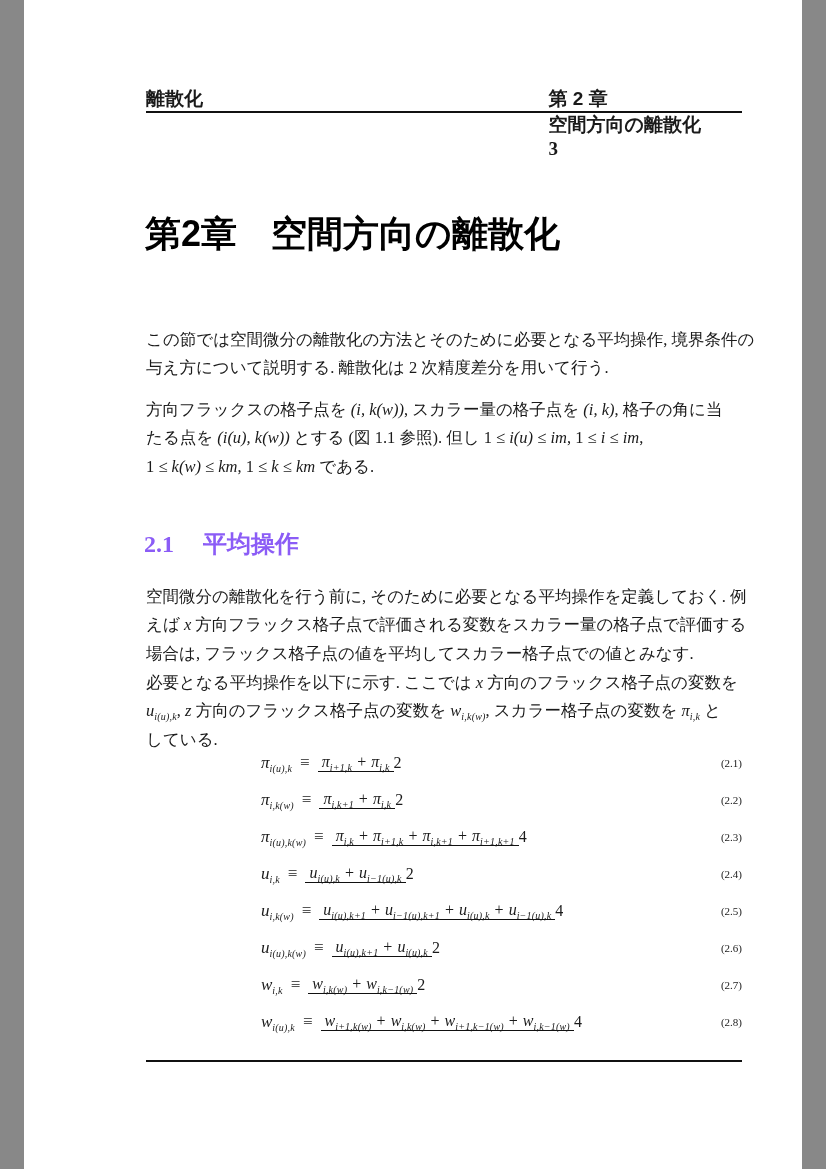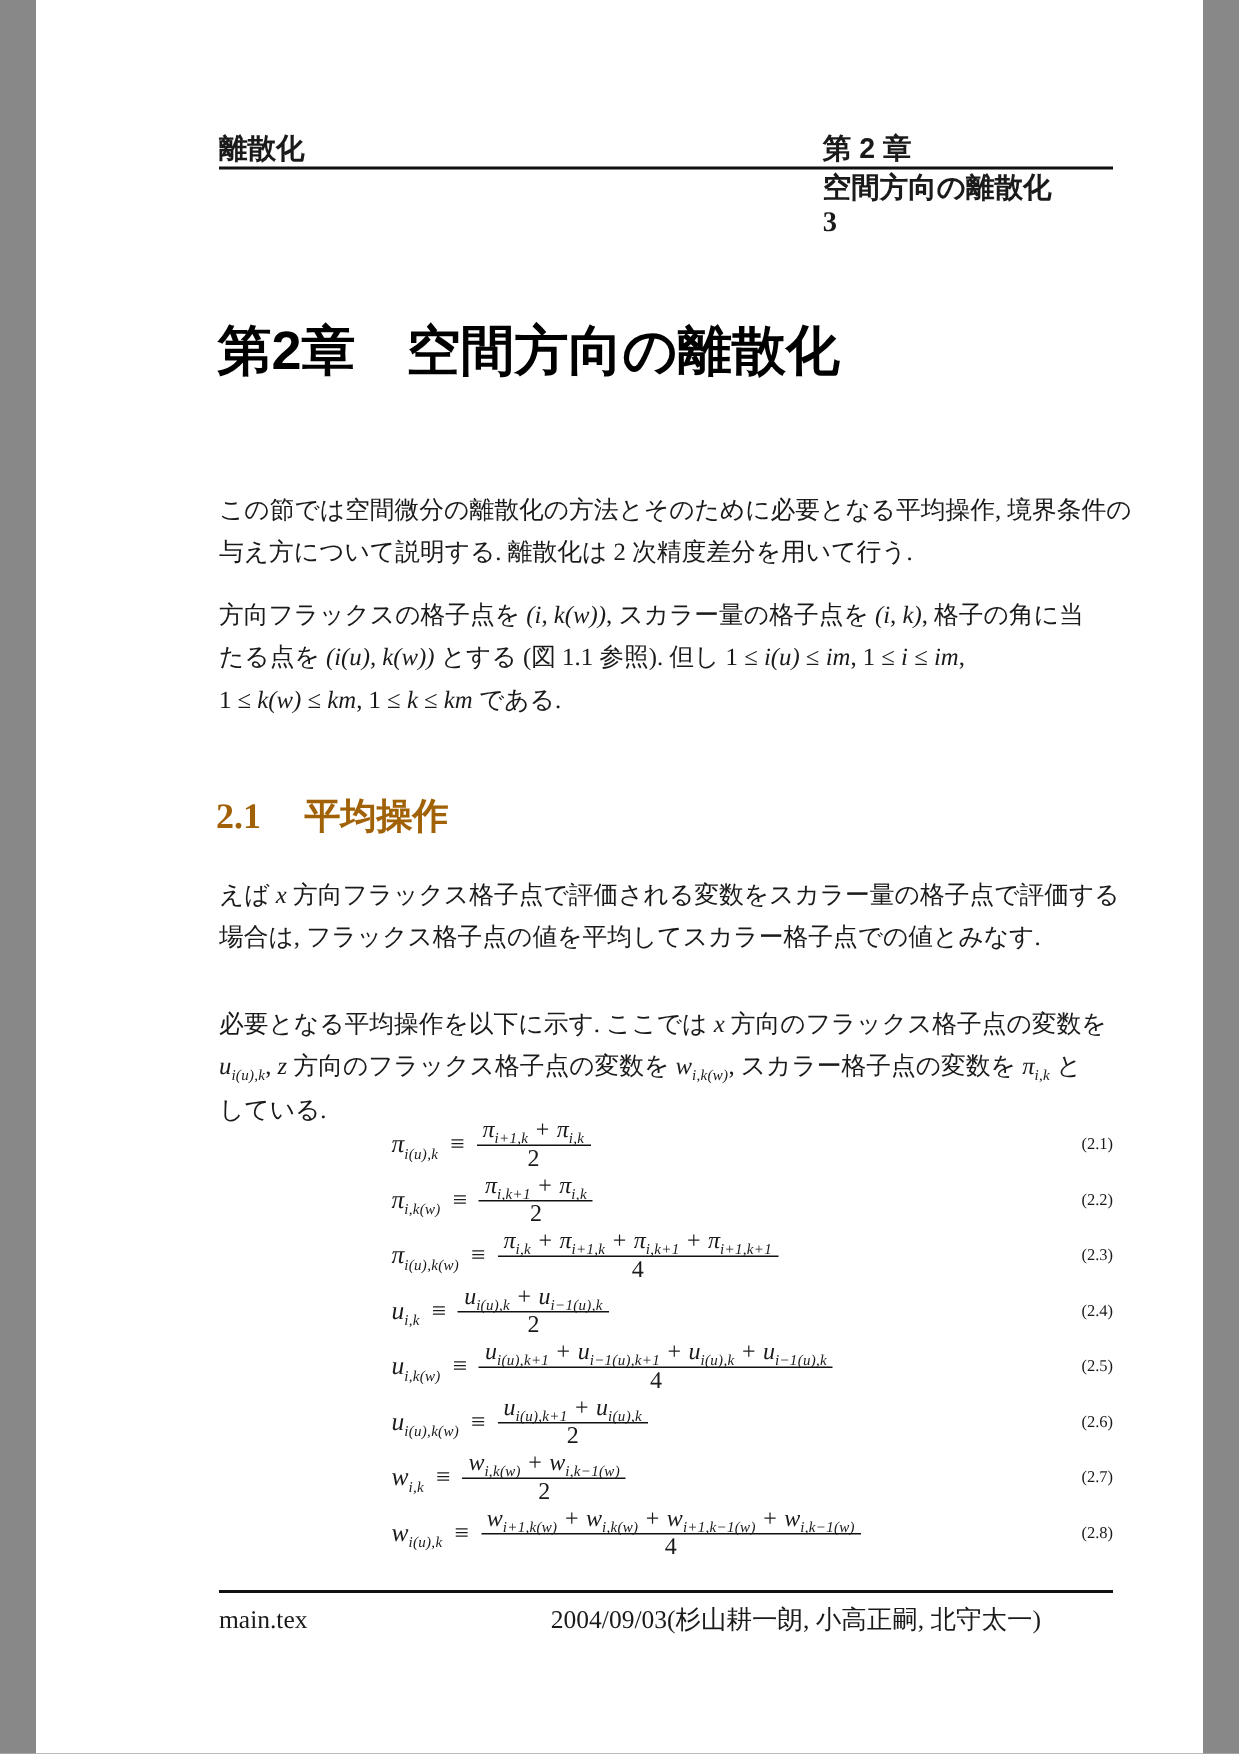--- a/index.html
+++ b/index.html
@@ -24,39 +24,39 @@
   .rule.bottom{top:1060px;}
   .footer{position:absolute;top:1068px;left:122px;right:108px;display:flex;align-items:baseline;font-size:17px;}
   .footer-left{}
   .footer-right{margin-left:auto;}
   
   .chapter-head{position:absolute;top:210px;left:121px;display:flex;align-items:baseline;
     font-family:"Liberation Sans","DejaVu Sans",sans-serif;font-weight:bold;font-size:36px;color:#000;text-align:center;}
   .chapter-head .chap-title{margin-left:34px;}
   
   .section-head{position:absolute;top:528px;left:120px;display:flex;align-items:baseline;
-    font-weight:bold;font-size:24px;color:#a16207;}
+    font-weight:bold;font-size:24px;color:#8b5cf6;}
   .section-head .sec-no{font-family:"Liberation Serif","DejaVu Serif",serif;}
   .section-head .sec-title{font-family:"Liberation Sans","DejaVu Sans",sans-serif;margin-left:29px;}
   
   .para{position:absolute;left:122px;width:600px;font-size:16.5px;}
   .tline{height:28.4px;line-height:28.4px;white-space:nowrap;}
   .para.p1{top:326px;}
   .para.p2{top:396px;}
   .para.p3{top:583px;}
   .para.p4{top:669px;}
   .mvar{font-style:italic;}
   .mvar .mb{font-style:italic;}
   sub.msub{font-size:10px;font-style:italic;line-height:0;letter-spacing:0.2px;}
   
   .equations{position:absolute;top:744px;left:122px;width:596px;}
   .eq-row{display:flex;align-items:center;height:37px;}
   .eq-body{display:inline-flex;align-items:center;margin-left:115px;font-size:17px;}
   .equiv{margin:0 8px;font-size:17px;}
-  .frac{display:inline-flex;flex-direction:column;align-items:center;vertical-align:middle;font-size:16px;}
+  .frac{display:inline-flex;flex-direction:row;align-items:center;vertical-align:middle;font-size:16px;}
   .frac .num{border-bottom:1.3px solid #111;padding:0 4px 1px 4px;white-space:nowrap;line-height:17px;}
   .frac .den{padding-top:1px;line-height:16px;}
   .plus{padding:0 5px;font-style:normal;}
   .eq-no{margin-left:auto;font-size:11px;}
 </style>
 </head>
 <body>
 
 <div class="page">
 
@@ -84,20 +84,21 @@
       <div class="tline"><span>たる点を </span><span class="mvar">(i(u), k(w))</span><span> とする (図 1.1 参照).  但し 1 ≤ </span><span class="mvar">i(u)</span><span> ≤ </span><span class="mvar">im</span><span>, 1 ≤ </span><span class="mvar">i</span><span> ≤ </span><span class="mvar">im</span><span>,</span></div>
       <div class="tline"><span>1 ≤ </span><span class="mvar">k(w)</span><span> ≤ </span><span class="mvar">km</span><span>, 1 ≤ </span><span class="mvar">k</span><span> ≤ </span><span class="mvar">km</span><span> である.</span></div>
     </div>
 
   <div class="section-head">
     <span class="sec-no">2.1</span>
     <span class="sec-title">平均操作</span>
   </div>
 
   <div class="para p3">
+      <div class="tline"><span>空間微分の離散化を行う前に, そのために必要となる平均操作を定義しておく. 例</span></div>
       <div class="tline"><span>えば </span><span class="mvar">x</span><span> 方向フラックス格子点で評価される変数をスカラー量の格子点で評価する</span></div>
       <div class="tline"><span>場合は, フラックス格子点の値を平均してスカラー格子点での値とみなす.</span></div>
     </div>
   <div class="para p4">
       <div class="tline"><span>必要となる平均操作を以下に示す. ここでは </span><span class="mvar">x</span><span> 方向のフラックス格子点の変数を</span></div>
       <div class="tline"><span class="mvar"><span class="mb">u</span><sub class="msub">i(u),k</sub></span><span>, </span><span class="mvar">z</span><span> 方向のフラックス格子点の変数を </span><span class="mvar"><span class="mb">w</span><sub class="msub">i,k(w)</sub></span><span>, スカラー格子点の変数を </span><span class="mvar"><span class="mb">π</span><sub class="msub">i,k</sub></span><span> と</span></div>
       <div class="tline"><span>している.</span></div>
     </div>
 
   <div class="equations">
@@ -185,18 +186,14 @@
           <span class="frac">
             <span class="num"><span class="mvar"><span class="mb">w</span><sub class="msub">i+1,k(w)</sub></span><span class="plus">+</span><span class="mvar"><span class="mb">w</span><sub class="msub">i,k(w)</sub></span><span class="plus">+</span><span class="mvar"><span class="mb">w</span><sub class="msub">i+1,k−1(w)</sub></span><span class="plus">+</span><span class="mvar"><span class="mb">w</span><sub class="msub">i,k−1(w)</sub></span></span>
             <span class="den">4</span>
           </span>
         </span>
         <span class="eq-no">(2.8)</span>
       </div>
     </div>
 
   <div class="rule bottom"></div>
-  <div class="footer">
-    <span class="footer-left">main.tex</span>
-    <span class="footer-right">2004/09/03(杉山耕一朗, 小高正嗣, 北守太一)</span>
-  </div>
 
 </div>
 
 </body></html>

